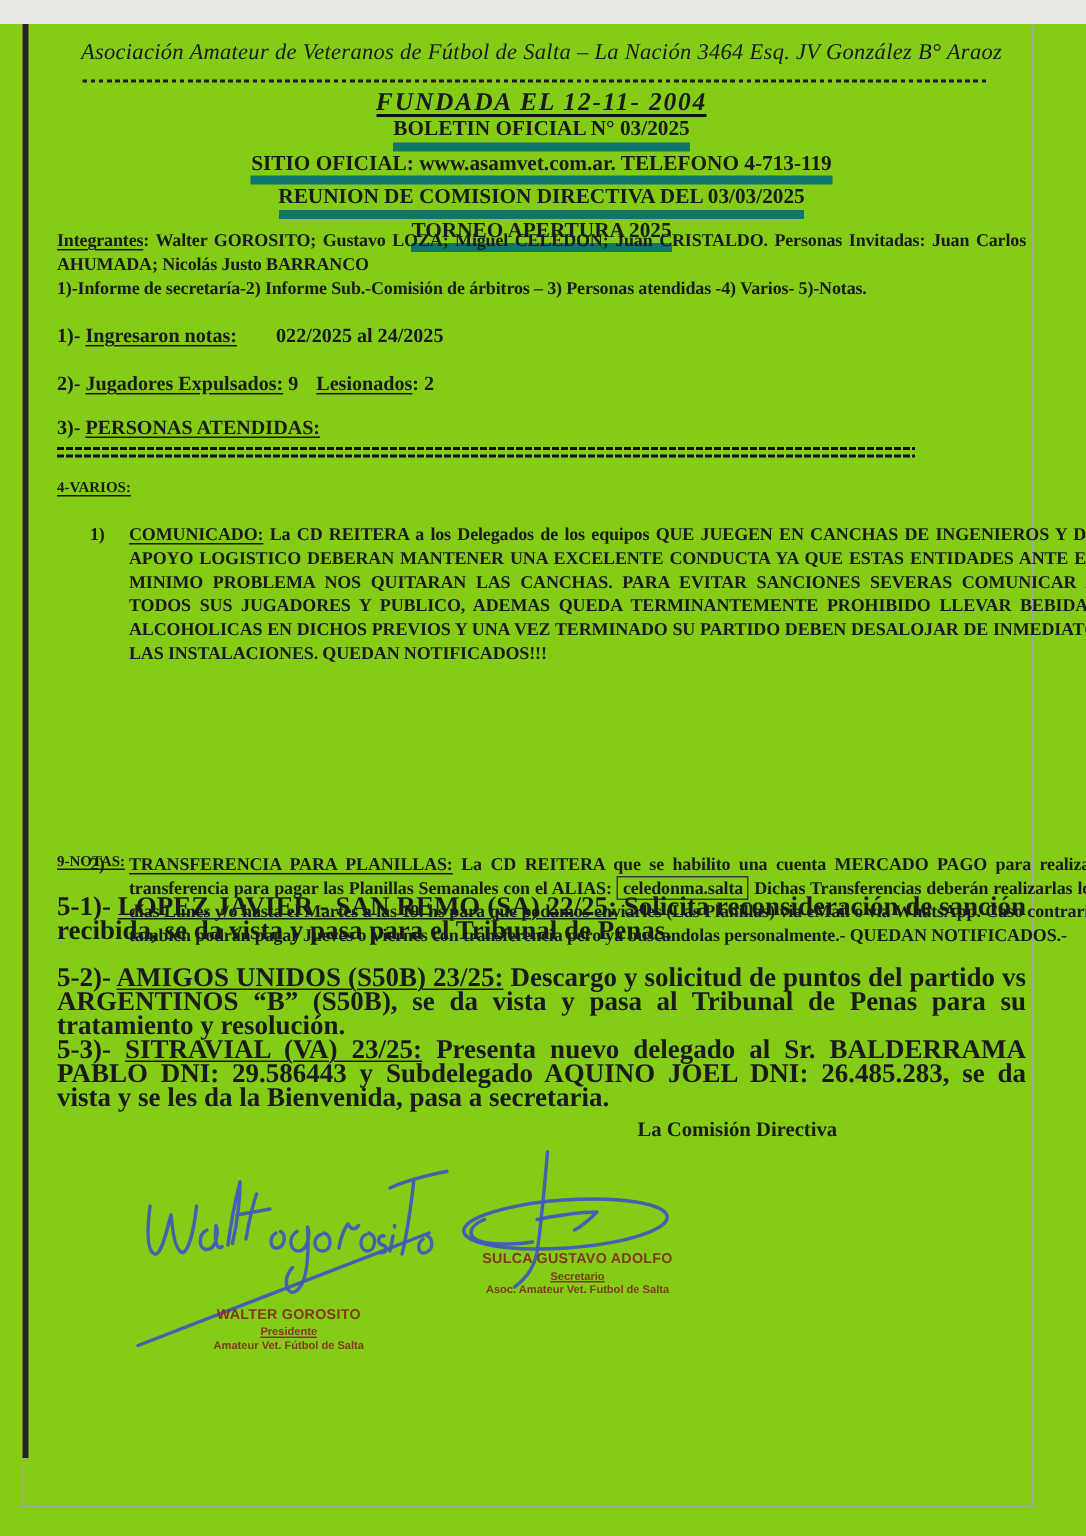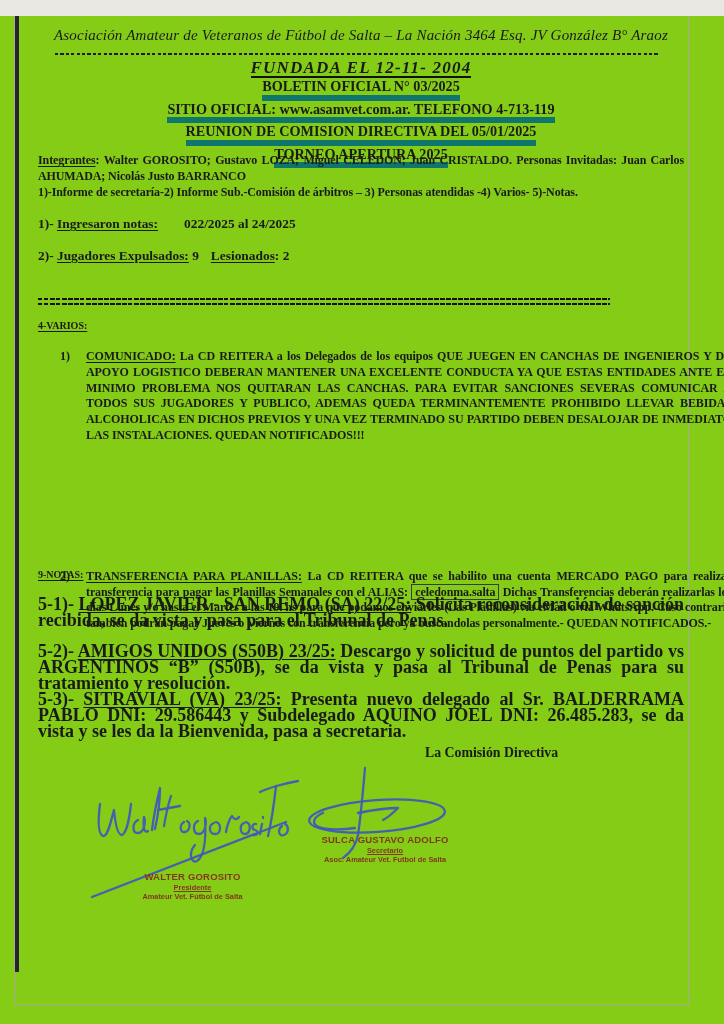--- a/index.html
+++ b/index.html
@@ -89,37 +89,40 @@
   <div class="bottom-strip"></div>
   <div class="bottom-mark"></div>
 
   <div class="abs content-left org-line">Asociación Amateur de Veteranos de Fútbol de Salta  – La Nación 3464 Esq. JV González B° Araoz</div>
   <div class="abs dash-line dash-top"></div>
 
   <div class="abs content-left header-block">
     <span class="hline founded"><span>FUNDADA EL 12-11- 2004</span></span>
     <span class="hline"><span>BOLETIN OFICIAL N° 03/2025</span></span>
     <span class="hline"><span>SITIO OFICIAL: www.asamvet.com.ar. TELEFONO 4-713-119</span></span>
-    <span class="hline"><span>REUNION DE COMISION DIRECTIVA  DEL 05/01/2025</span></span>
+    <span class="hline"><span>REUNION DE COMISION DIRECTIVA  DEL 03/03/2025</span></span>
     <span class="hline"><span>TORNEO APERTURA 2025</span></span>
   </div>
 
   <div class="abs content-left body-text integrantes">
     <span class="u">Integrantes</span><span>: Walter GOROSITO; Gustavo LOZA; Miguel CELEDON; Juan CRISTALDO. Personas Invitadas: Juan Carlos AHUMADA; Nicolás Justo BARRANCO</span>
   </div>
   <div class="abs content-left body-text agenda">1)-Informe de secretaría-2) Informe Sub.-Comisión  de árbitros – 3) Personas atendidas -4) Varios- 5)-Notas.</div>
 
   <div class="abs content-left oneliner ingresaron">
     <span>1)- </span><span class="u">Ingresaron notas:</span><span class="gap-26"></span><span>022/2025 al 24/2025</span>
   </div>
 
   <div class="abs content-left oneliner expulsados">
     <span>2)- </span><span class="u">Jugadores  Expulsados:</span><span> 9</span><span class="gap-12"></span><span class="u">Lesionados</span><span>: 2</span>
   </div>
 
+  <div class="abs content-left oneliner atendidas">
+    <span>3)- </span><span class="u">PERSONAS ATENDIDAS:</span>
+  </div>
 
   <div class="abs dash-double-1"></div>
   <div class="abs dash-double-2"></div>
 
   <div class="abs content-left section-title varios-title">
     <span class="u">4-VARIOS:</span>
   </div>
 
   <div class="abs content-left body-text vitem comunicado">
     <span class="vnum">1)</span>

